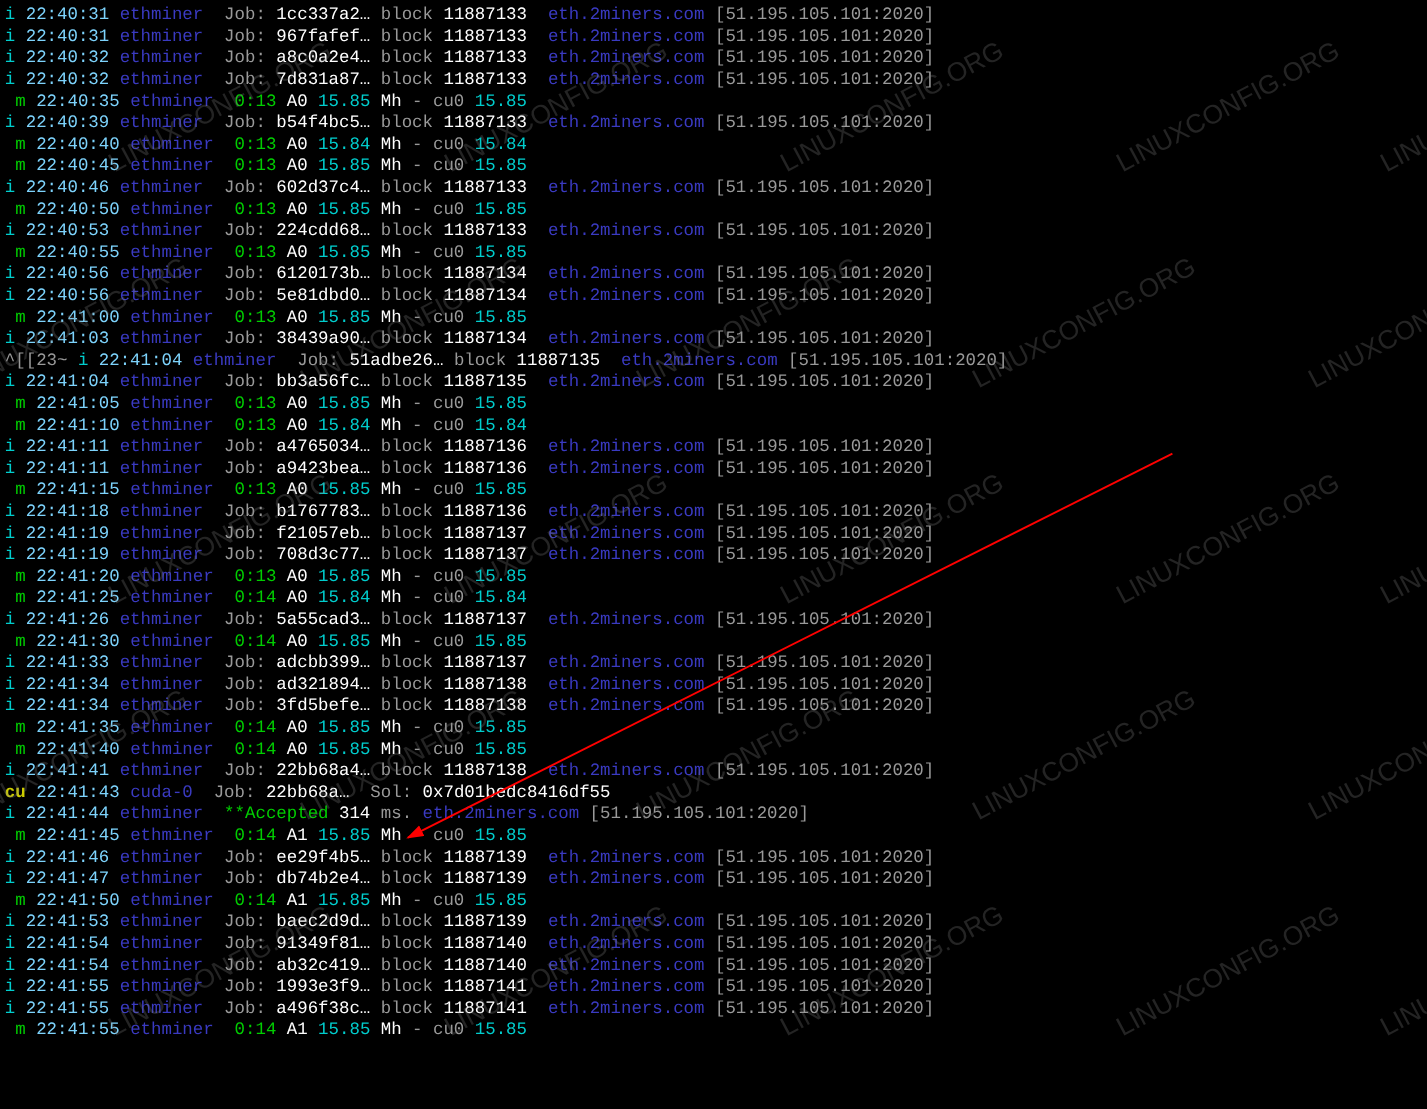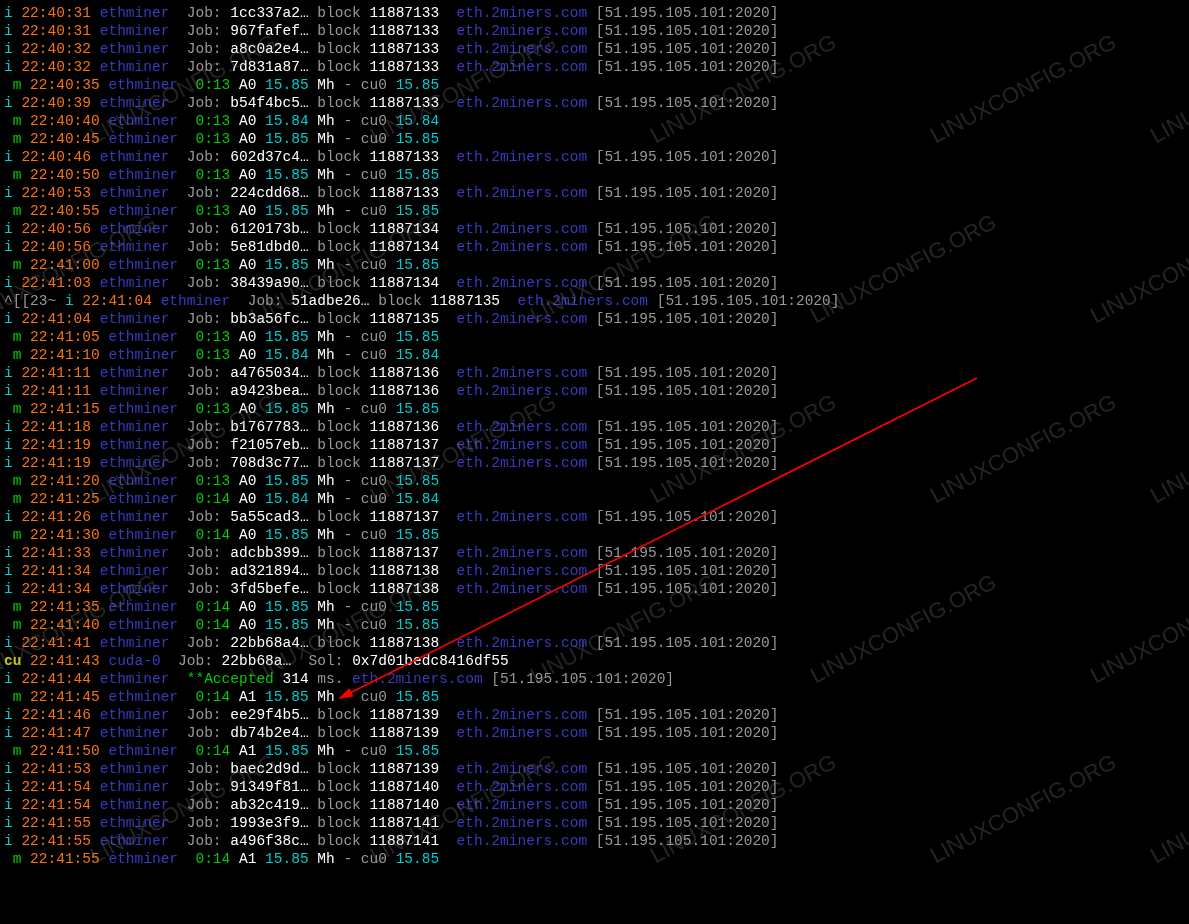--- a/index.html
+++ b/index.html
@@ -14,21 +14,21 @@
     height: 924px;
     box-sizing: border-box;
     position: relative;
     overflow: hidden;
   }
   pre { margin: 0; font-family: inherit; }
   .line { white-space: pre; }
   .c-cyan   { color: #00cdcd; }
   .c-green  { color: #00cd00; }
   .c-yellow { color: #cdcd00; font-weight: bold; }
-  .c-purple { color: #f97316; }
+  .c-purple { color: #7dd3fc; }
   .c-blue   { color: #3a3ac1; }
   .c-white  { color: #ffffff; }
   .c-grey   { color: #999999; }
   #arrow {
     position: absolute;
     top: 0;
     left: 0;
     pointer-events: none;
   }
   .watermark {

